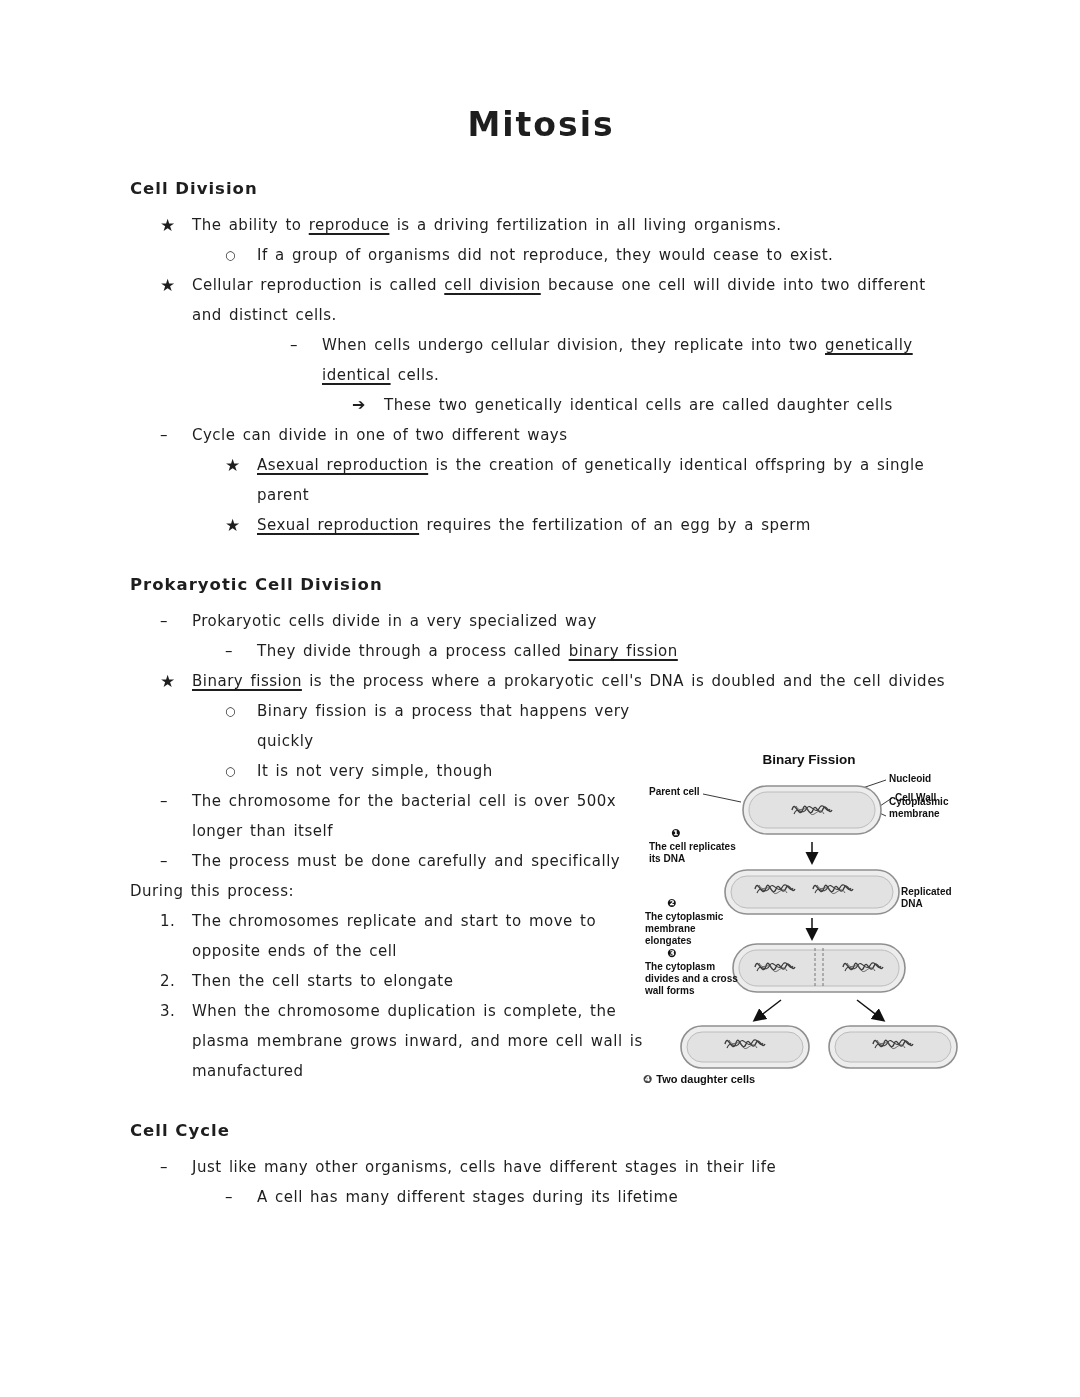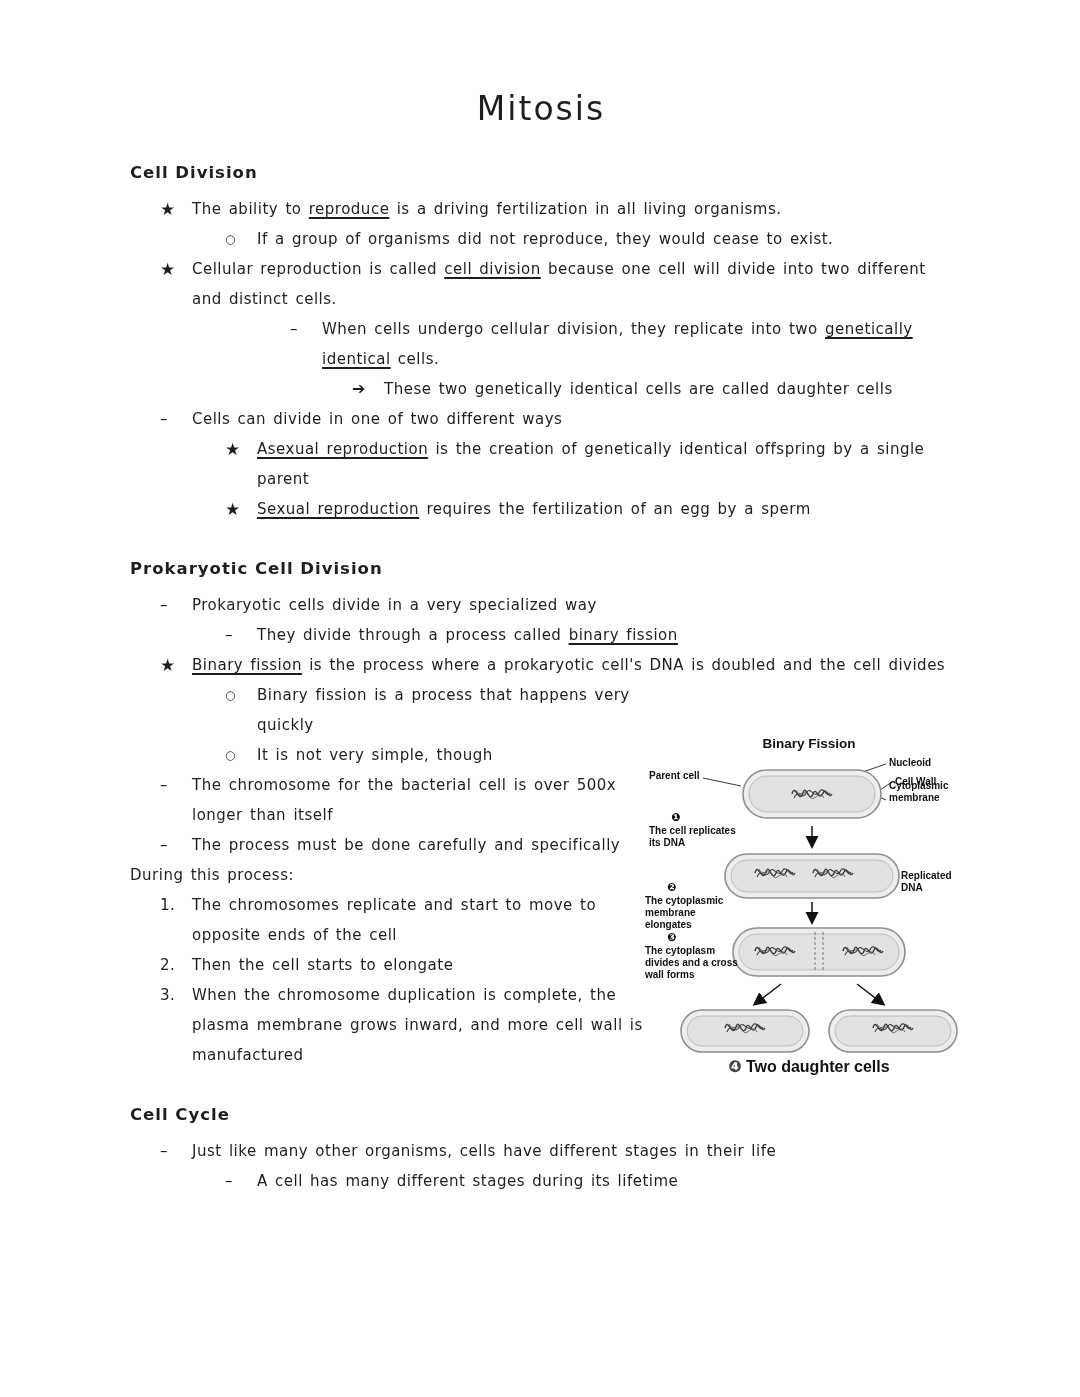--- a/index.html
+++ b/index.html
@@ -7,22 +7,22 @@
   body {
     width:1080px; height:1397px; overflow:hidden;
     font-family:"DejaVu Sans", sans-serif;
     color:#1e1e1e;
   }
   .page {
     position:relative; width:1080px; height:1397px;
     padding:88px 128px 0 130px;
   }
   .title {
-    font-size:33px; font-weight:400; text-align:center;
-    letter-spacing:2px; line-height:42px; margin-bottom:28px;
+    font-size:33px; font-weight:700; text-align:center;
+    letter-spacing:2px; line-height:42px; margin-bottom:28px;margin-top:16px;
   }
   h2.sec-head {
     font-size:16.5px; font-weight:700; letter-spacing:1px;
     line-height:30px; margin-bottom:6px;
   }
   .sec { position:relative; }
   .sec + .sec { margin-top:30px; }
   .line {
     display:flex; align-items:flex-start;
     font-size:15px; line-height:30px;
@@ -50,22 +50,22 @@
     position:absolute; left:0; right:0; top:0; text-align:center;
     font-size:13.5px; font-weight:bold; color:#111; letter-spacing:0;
   }
   .dg-svg { position:absolute; left:0; top:0; width:332px; height:338px; }
   .dlab {
     position:absolute; font-size:10px; font-weight:bold;
     line-height:12px; color:#111; letter-spacing:0; word-spacing:normal;
   }
   .dstep .mk { display:block; margin-left:22px; font-size:11px; font-family:"DejaVu Sans", sans-serif; margin-bottom:1px; }
   .dcap {
-    position:absolute; left:0; right:0; top:321px; text-align:center;
-    font-size:16px; font-weight:bold; color:#111;
+    position:absolute; left:0; right:0; top:321px; text-align:left;
+    font-size:11px; font-weight:bold; color:#111;
   }
   .dcap .mk { font-family:"DejaVu Sans", sans-serif; color:#444; margin-right:4px; }
 </style>
 </head>
 <body>
 
 <div class="page">
 
   <h1 class="title">Mitosis</h1>
 
@@ -87,21 +87,21 @@
         <div class="line lvl3">
           <span class="marker">–</span>
           <span class="ltext"><span>When cells undergo cellular division, they replicate into two </span><span class="u">genetically identical</span><span> cells.</span></span>
         </div>
         <div class="line lvl4">
           <span class="marker mk-arrow">➔</span>
           <span class="ltext"><span>These two genetically identical cells are called daughter cells</span></span>
         </div>
         <div class="line lvl1">
           <span class="marker">–</span>
-          <span class="ltext"><span>Cells can divide in one of two different ways</span></span>
+          <span class="ltext"><span>Cycle can divide in one of two different ways</span></span>
         </div>
         <div class="line lvl2">
           <span class="marker mk-star">★</span>
           <span class="ltext"><span class="u">Asexual reproduction</span><span> is the creation of genetically identical offspring by a single parent</span></span>
         </div>
         <div class="line lvl2">
           <span class="marker mk-star">★</span>
           <span class="ltext"><span class="u">Sexual reproduction</span><span> requires the fertilization of an egg by a sperm</span></span>
         </div>
       </div>

